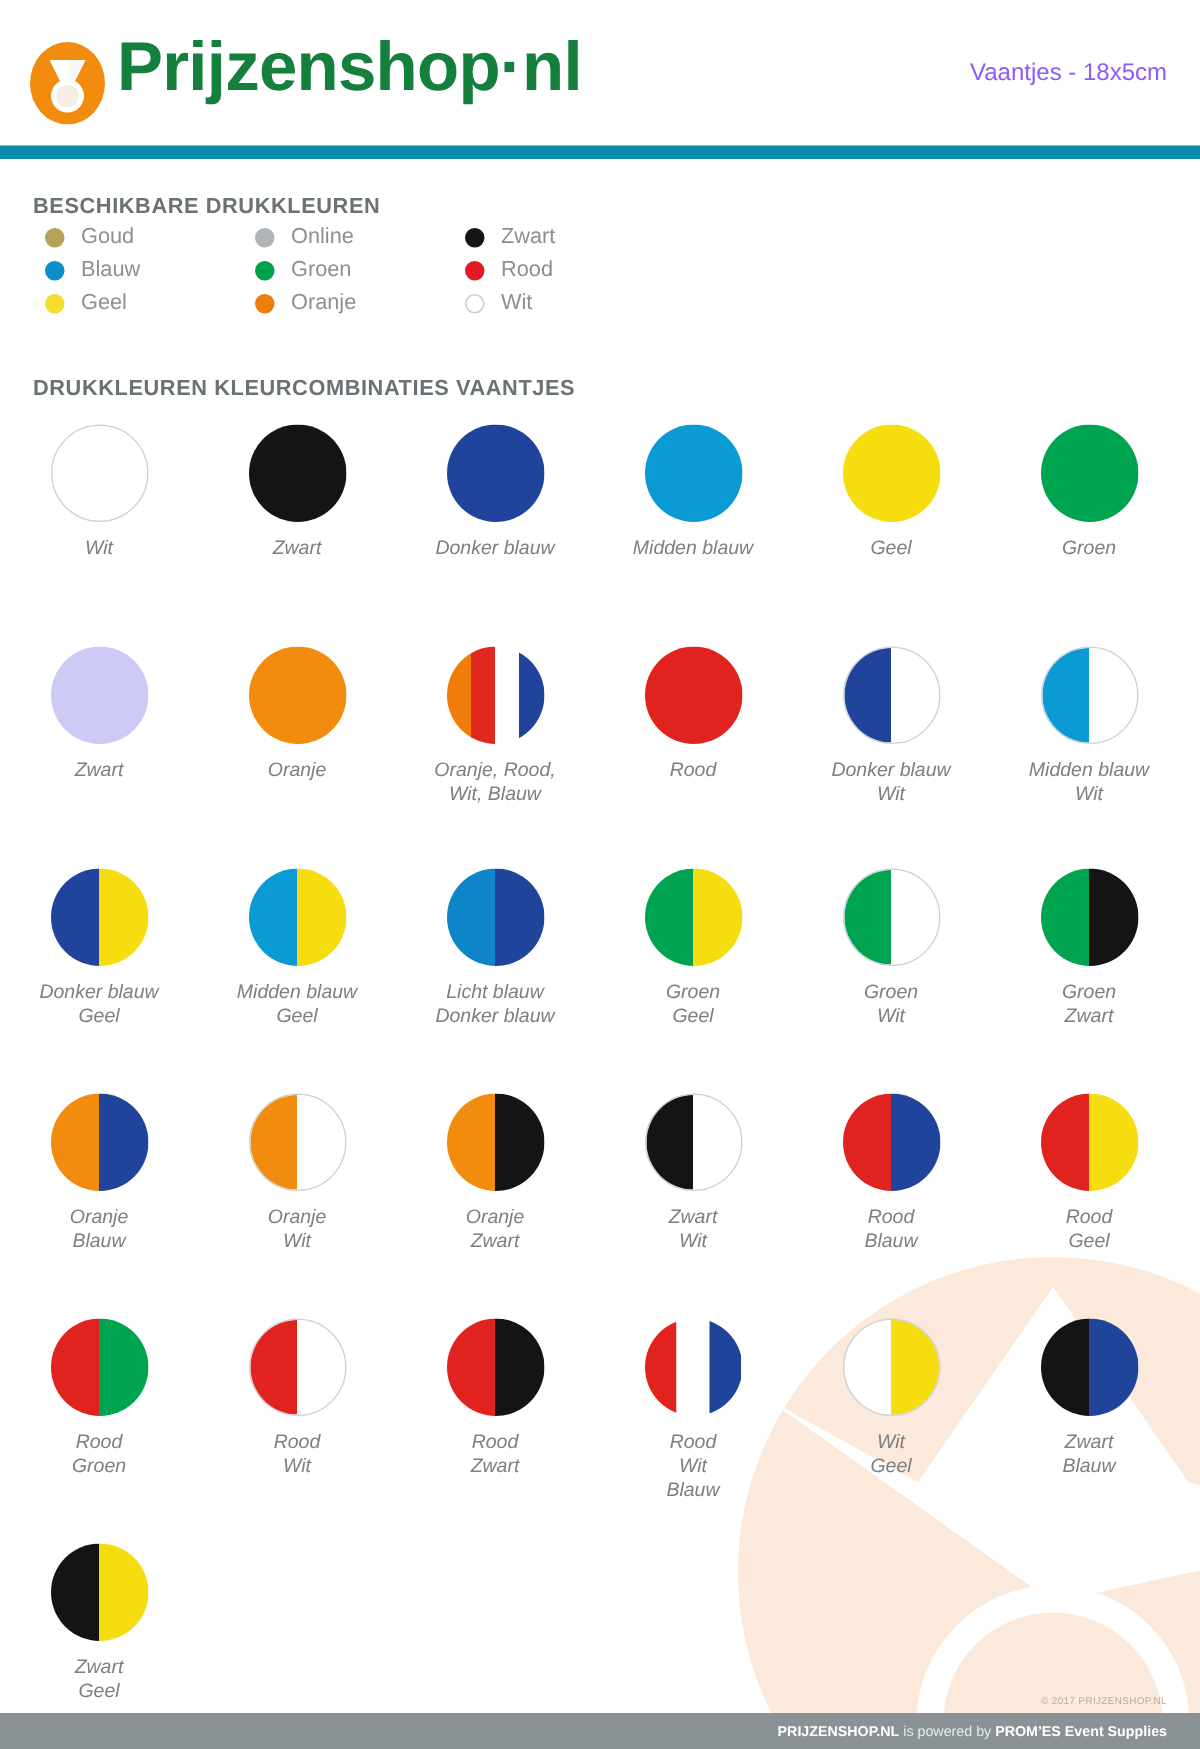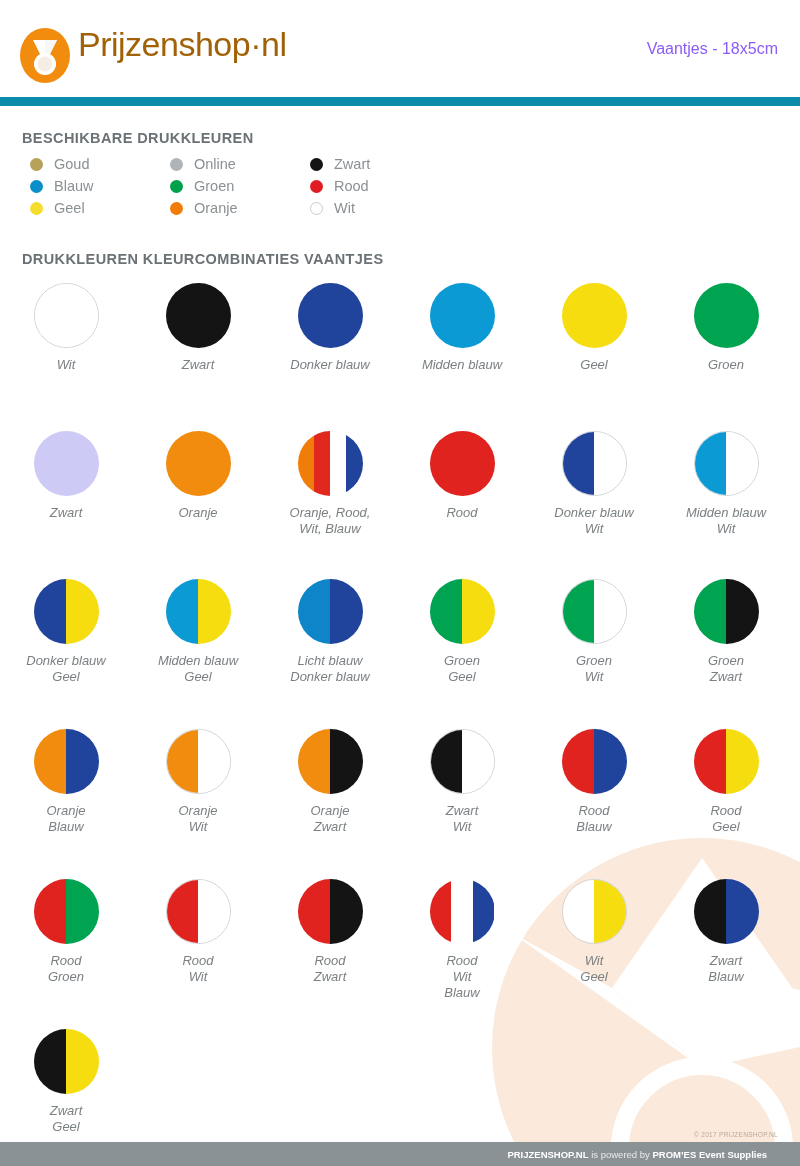--- a/index.html
+++ b/index.html
@@ -31,22 +31,22 @@
     width: 800px; height: 97px;
     z-index: 2;
   }
   .logo-wrap {
     position: absolute; left: 20px; top: 26px;
     display: flex; align-items: flex-start;
   }
   .logo-mark { width: 50px; height: 55px; flex: 0 0 auto; margin-top: 2px; }
   .logo-text { margin-left: 8px; }
   .brand {
-    font-size: 34px; font-weight: normal;
-    color: #a16207; letter-spacing: -0.5px;
+    font-size: 46px; font-weight: bold;
+    color: #15803d; letter-spacing: -0.5px;
     line-height: 36px; white-space: nowrap;
   }
   .tagline {
     font-size: 17px; font-style: italic; color: #6f7679;
     text-align: right; line-height: 20px; margin-top: 1px;
     white-space: nowrap;
   }
   .head-right {
     position: absolute; right: 22px; top: 36px; text-align: right;
   }
@@ -70,21 +70,21 @@
     letter-spacing: 0.4px;
     z-index: 2;
   }
   #legend-title { top: 130px; }
   #combi-title  { top: 251px; }
 
   .legend {
     position: absolute; left: 30px; top: 150px;
     width: 420px; z-index: 2;
   }
-  .legend-row { display: flex; height: 22px; align-items: flex-end; }
+  .legend-row { display: flex; height: 22px; align-items: flex-start; }
   .legend-cell { display: flex; align-items: center; width: 140px; }
   .legend-dot {
     width: 13px; height: 13px; border-radius: 50%;
     flex: 0 0 auto;
   }
   .legend-label {
     margin-left: 11px; font-size: 14.5px; color: #8b9093;
     line-height: 16px;
   }
 
@@ -120,21 +120,21 @@
     position: absolute; left: 0; top: 1142px;
     width: 800px; height: 24px;
     background: #8a9295; z-index: 4;
     display: flex; align-items: center;
   }
   .foot-left {
     margin-left: 22px; font-size: 9.5px; font-style: italic;
     color: #ffffff; white-space: nowrap;
   }
   .foot-right {
-    position: absolute; right: 33px;
+    position: absolute; right: 22px;
     font-size: 9.5px; color: #e8ecee; white-space: nowrap;
   }
   .foot-right b { color: #ffffff; font-weight: bold; }
 </style>
 </head>
 <body>
 
 <div id="page">
 
   <svg class="watermark" viewBox="0 0 420 420">

